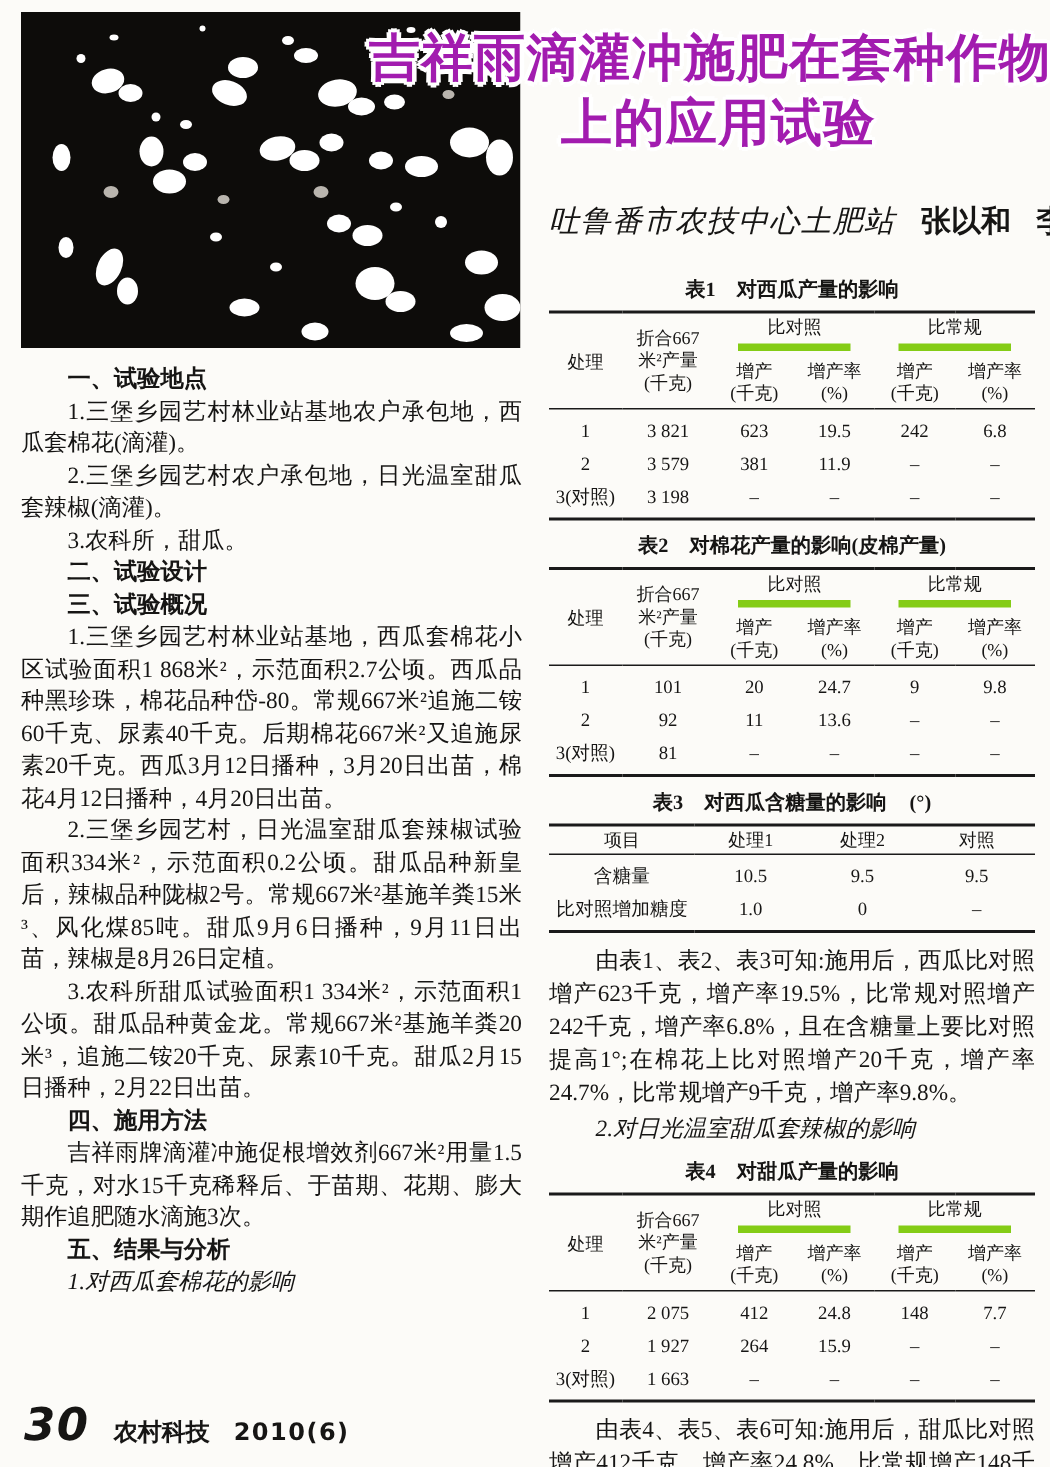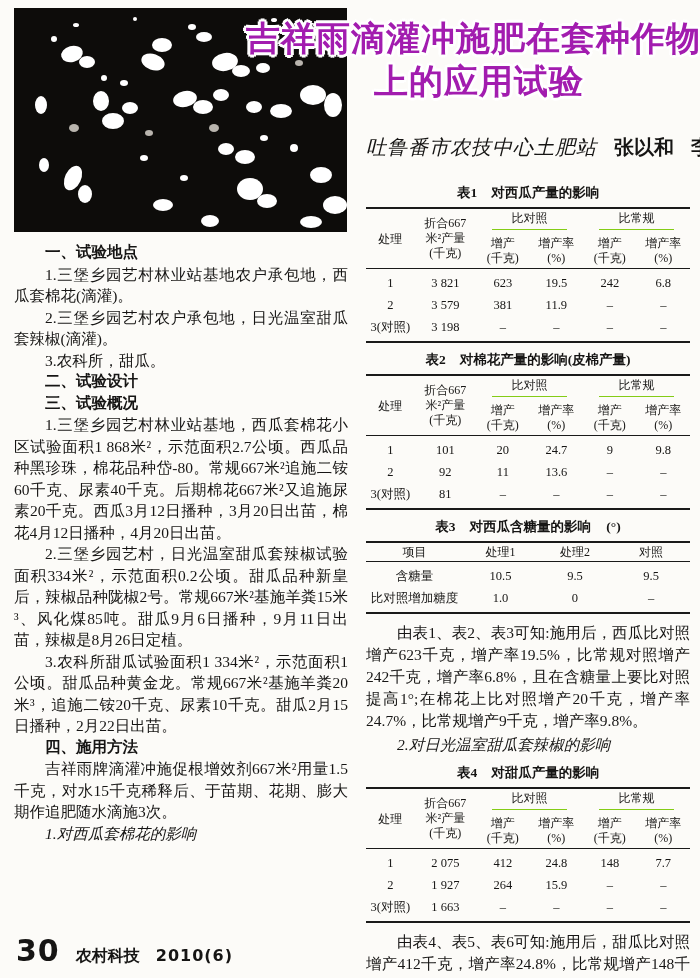--- a/index.html
+++ b/index.html
@@ -70,39 +70,39 @@
     font-size:12px; margin-bottom:8px;
   }
   table.data-table th {
     font-weight:normal; padding:2px 0; vertical-align:middle;
     line-height:14px; text-align:center;
   }
   th.bb, td.bb { border-bottom:1px solid #1a1a1a; }
   th .hl { display:block; line-height:15px; }
   th.grp { vertical-align:bottom; }
   th.grp .grpline {
-    display:block; border-bottom:1px solid #84cc16;
+    display:block; border-bottom:5px solid #84cc16;
     padding-bottom:4px; margin:0 16px 2px 16px;
   }
   table.data-table tbody td {
     text-align:center; padding:3px 0; font-size:12.5px; line-height:16px;
   }
   table.data-table tbody tr:first-child td { padding-top:6px; }
   table.data-table tbody tr:last-child td { padding-bottom:6px; }
   table.simple th { padding:2px 0; border-bottom:1px solid #1a1a1a; }
   .rc-p { margin:4px 0 2px; }
   .rc-sub { margin:6px 0 0; text-indent:2em; }
 
   
   .footer {
     position:absolute; left:16px; top:933px;
     display:flex; align-items:baseline; gap:16px;
     font-family:"DejaVu Sans", "Liberation Sans", sans-serif;
   }
-  .footer .pnum { font-size:30px; font-weight:bold; letter-spacing:1px; }
+  .footer .pnum { font-size:30px; font-weight:bold; letter-spacing:1px;font-style:italic; }
   .footer .jname { font-size:16px; font-weight:bold; }
   .footer .issue { font-size:16px; font-weight:bold; letter-spacing:1px; }
 </style>
 </head>
 <body>
 
 <div class="page">
 
   <svg class="photo" viewBox="0 0 333 224" xmlns="http://www.w3.org/2000/svg">
     <rect x="0" y="0" width="333" height="224" fill="#0d0c0a"></rect>
@@ -174,20 +174,21 @@
     <p class="body-p">1.三堡乡园艺村林业站基地农户承包地，西瓜套棉花(滴灌)。</p>
     <p class="body-p">2.三堡乡园艺村农户承包地，日光温室甜瓜套辣椒(滴灌)。</p>
     <p class="body-p">3.农科所，甜瓜。</p>
     <h3 class="sec">二、试验设计</h3>
     <h3 class="sec">三、试验概况</h3>
     <p class="body-p">1.三堡乡园艺村林业站基地，西瓜套棉花小区试验面积1 868米²，示范面积2.7公顷。西瓜品种黑珍珠，棉花品种岱-80。常规667米²追施二铵60千克、尿素40千克。后期棉花667米²又追施尿素20千克。西瓜3月12日播种，3月20日出苗，棉花4月12日播种，4月20日出苗。</p>
     <p class="body-p">2.三堡乡园艺村，日光温室甜瓜套辣椒试验面积334米²，示范面积0.2公顷。甜瓜品种新皇后，辣椒品种陇椒2号。常规667米²基施羊粪15米³、风化煤85吨。甜瓜9月6日播种，9月11日出苗，辣椒是8月26日定植。</p>
     <p class="body-p">3.农科所甜瓜试验面积1 334米²，示范面积1公顷。甜瓜品种黄金龙。常规667米²基施羊粪20米³，追施二铵20千克、尿素10千克。甜瓜2月15日播种，2月22日出苗。</p>
     <h3 class="sec">四、施用方法</h3>
     <p class="body-p">吉祥雨牌滴灌冲施促根增效剂667米²用量1.5千克，对水15千克稀释后、于苗期、花期、膨大期作追肥随水滴施3次。</p>
+    <h3 class="sec">五、结果与分析</h3>
     <p class="body-p kai">1.对西瓜套棉花的影响</p>
   </div>
 
   <div class="col-right">
 
     <div class="tbl-title">
       <span class="lbl">表1</span><span>对西瓜产量的影响</span>
     </div>
     <table class="data-table">
       <colgroup>

